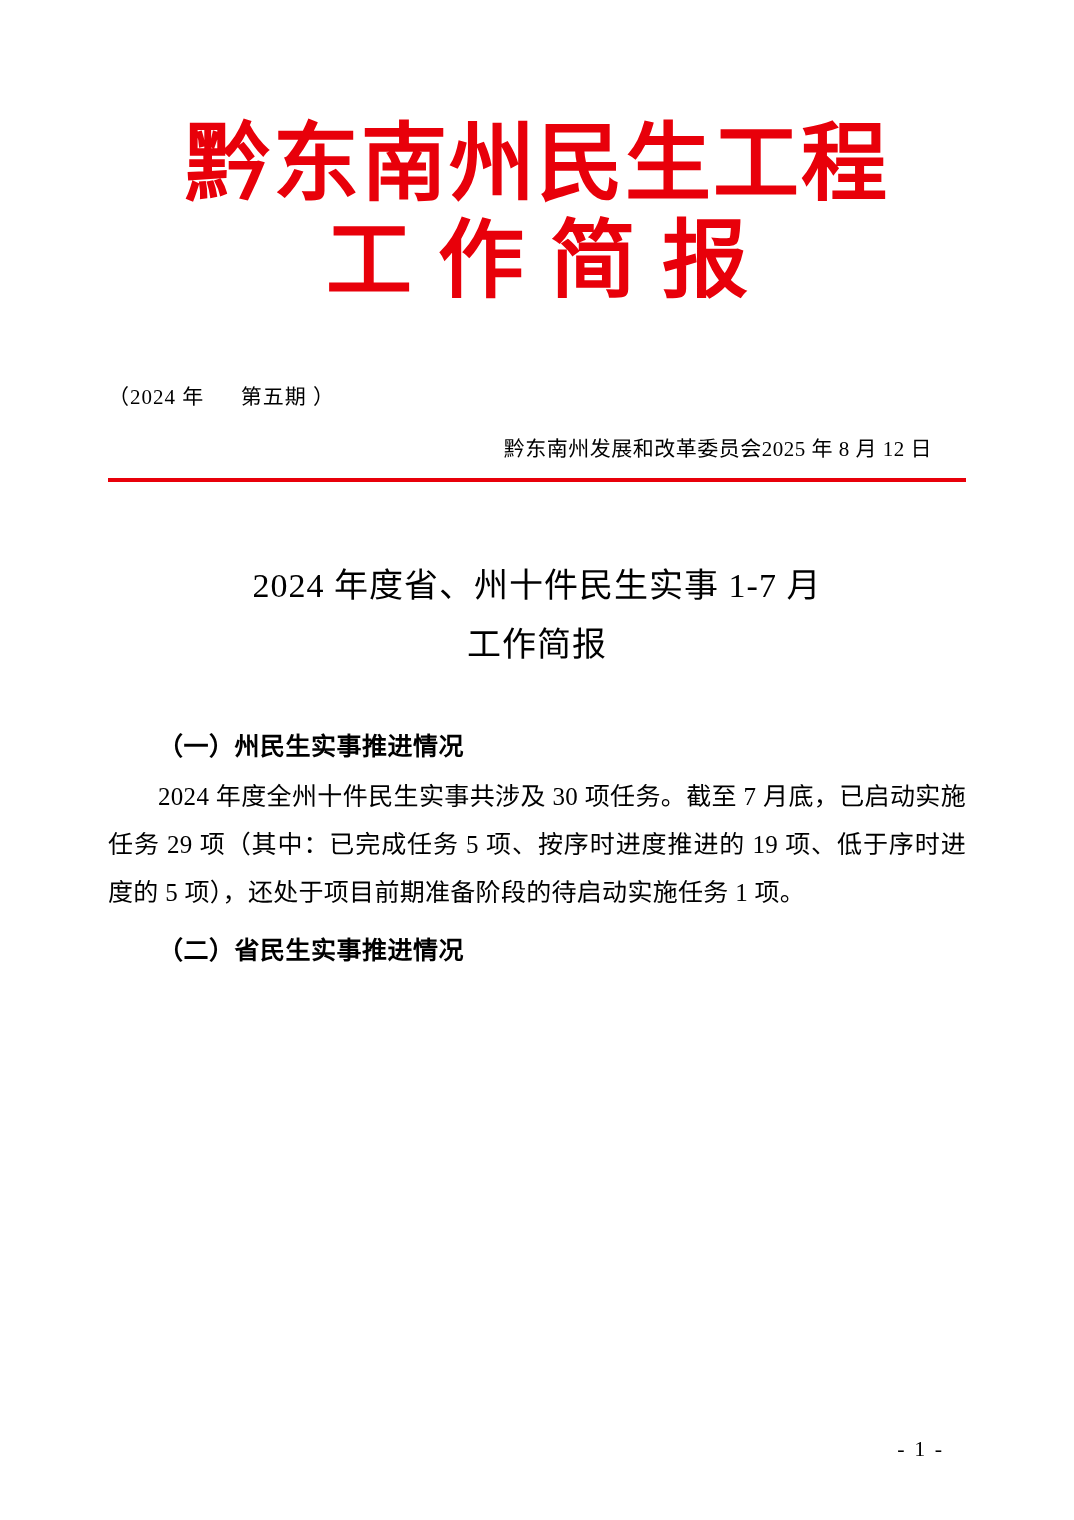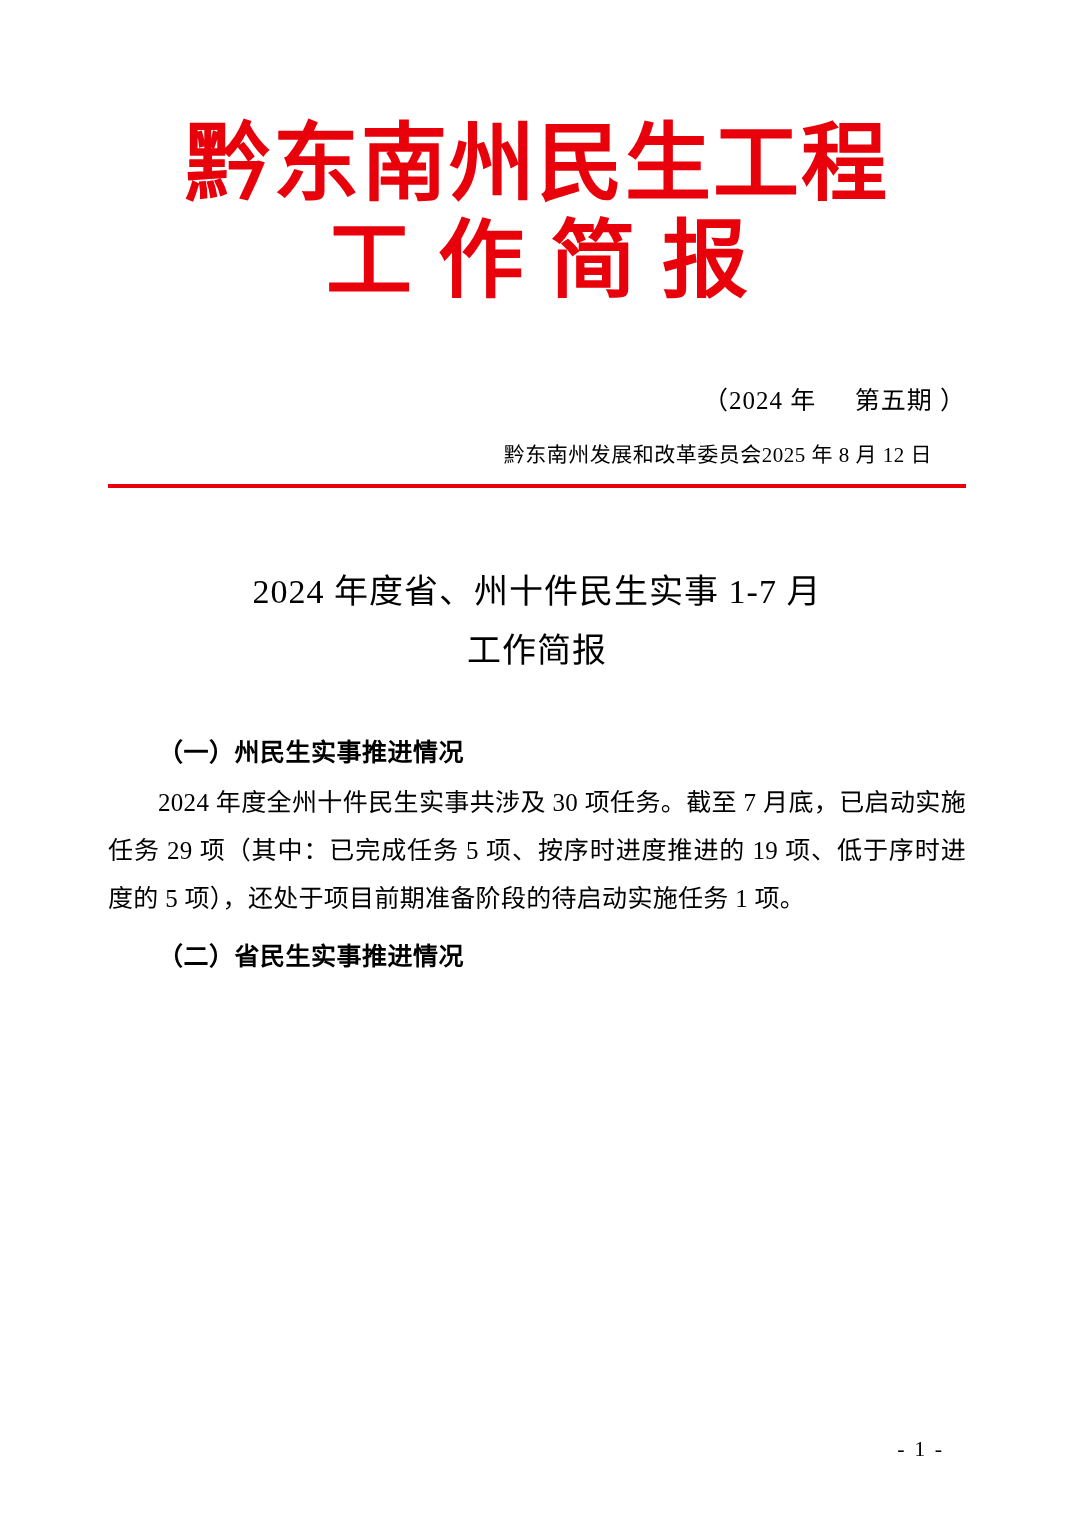--- a/index.html
+++ b/index.html
@@ -45,22 +45,22 @@
     font-size: 86px;
     line-height: 1.25;
     letter-spacing: 26px;
     padding-left: 26px;
     white-space: nowrap;
   }
 
   
   .issue-line {
     margin-top: 64px;
-    text-align: right;
-    font-size: 25px;
+    text-align: left;
+    font-size: 21px;
     letter-spacing: 1px;
   }
   .issue-line .sp { display: inline-block; width: 24px; }
 
   
   .pub-row {
     margin-top: 22px;
     display: flex;
     justify-content: flex-end;
     align-items: baseline;

